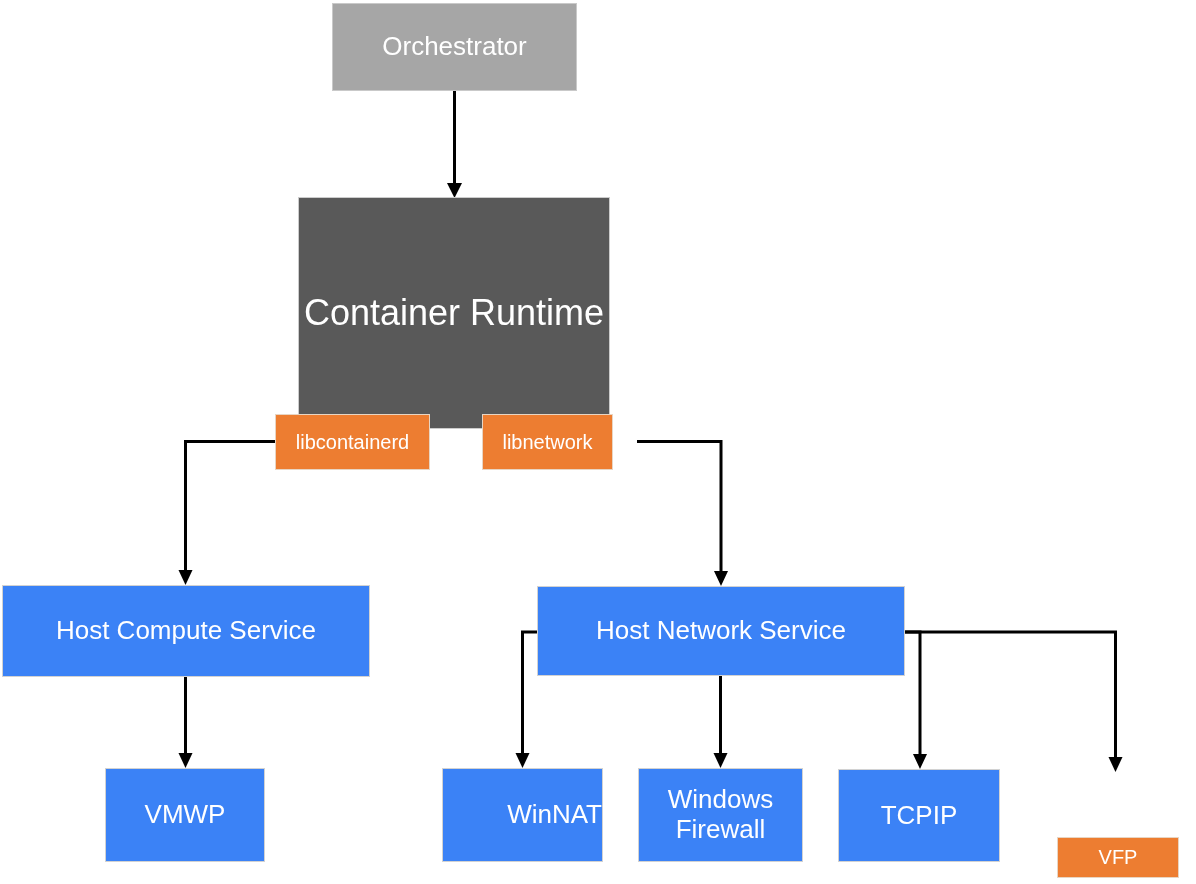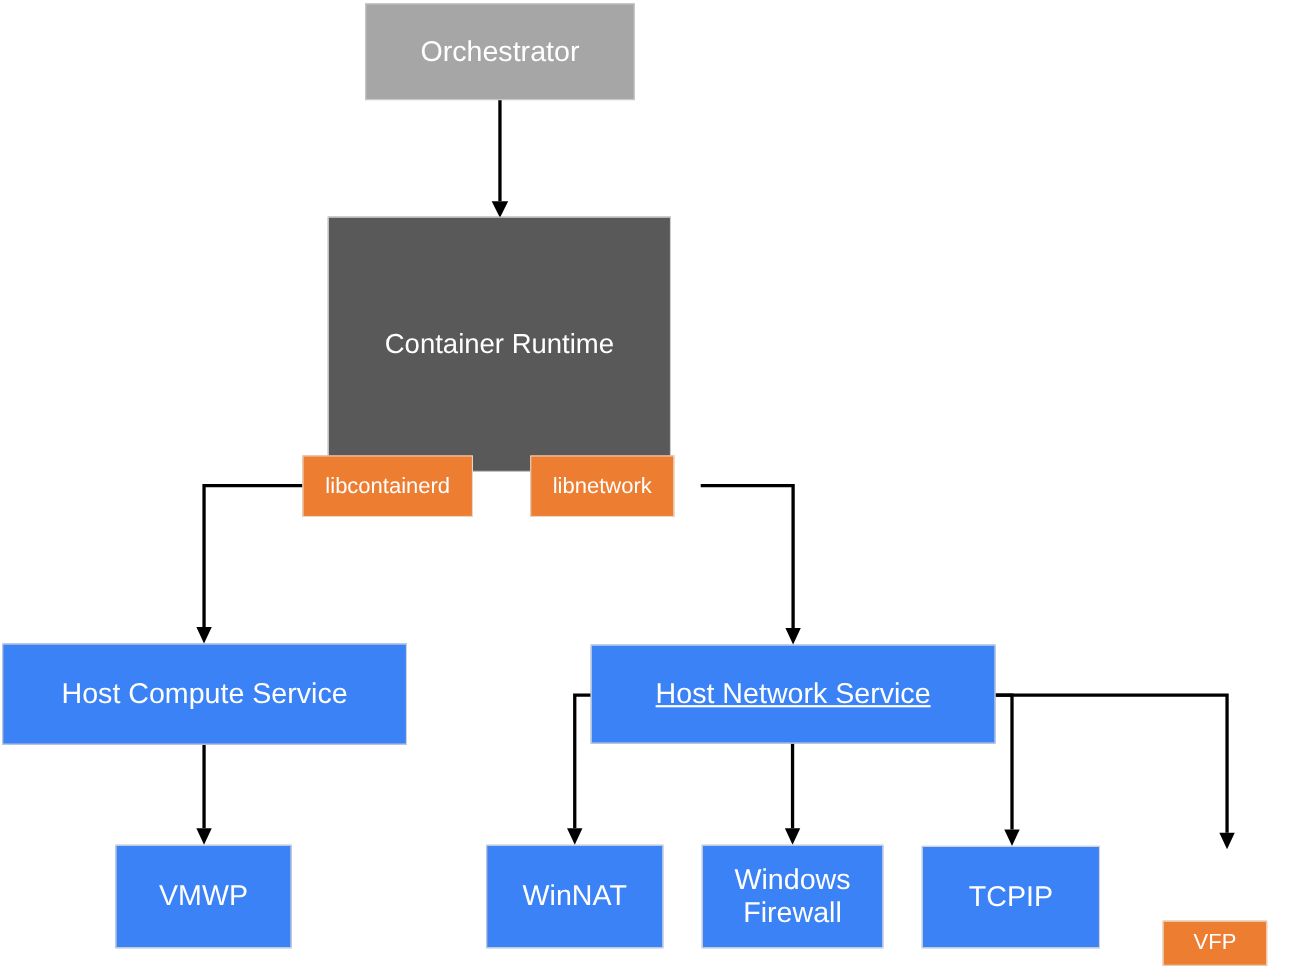--- a/index.html
+++ b/index.html
@@ -26,35 +26,35 @@
     color: #ffffff;
     box-sizing: border-box;
     line-height: 1.15;
   }
   .blue   { background: #3b82f6; border: 1px solid #d2d2d2; }
   .orange { background: #ED7D31; border: 1px solid #e8d5c3; }
   .dgray  { background: #595959; border: 1px solid #cccccc; }
   .lgray  { background: #A6A6A6; border: 1px solid #c9c9c9; }
 
   .lbl-lg { font-size: 26px; }
-  .lbl-xl { font-size: 25px; }
+  .lbl-xl { font-size: 36px; }
   .lbl-sm { font-size: 20px; }
 
   #node-orchestrator         { left: 332px; top: 3px;   width: 245px; height: 88px; }
   #node-container-runtime    { left: 298px; top: 197px; width: 312px; height: 232px; }
   #node-libcontainerd        { left: 275px; top: 414px; width: 155px; height: 56px; }
   #node-libnetwork           { left: 482px; top: 414px; width: 131px; height: 56px; }
   #node-host-compute-service { left: 2px;   top: 585px; width: 368px; height: 92px; }
-  #node-host-network-service { left: 537px; top: 586px; width: 368px; height: 90px; text-decoration: underline; }
+  #node-host-network-service { left: 537px; top: 586px; width: 368px; height: 90px; }
   #node-vmwp                 { left: 105px; top: 768px; width: 160px; height: 94px; text-align: center; }
-  #node-winnat               { left: 442px; top: 768px; width: 161px; height: 94px; }
+  #node-winnat               { left: 442px; top: 768px; width: 161px; height: 94px; justify-content: flex-end; }
   #node-windows-firewall     { left: 638px; top: 768px; width: 165px; height: 94px; padding: 0 14px; justify-content: center; }
   #node-tcpip                { left: 838px; top: 769px; width: 162px; height: 93px; }
   #node-vswitch              { left: 1034px; top: 772px; width: 160px; height: 91px; }
-  #node-vfp                  { left: 1057px; top: 837px; width: 95px; height: 41px; }
+  #node-vfp                  { left: 1057px; top: 837px; width: 122px; height: 41px; }
 </style>
 </head>
 <body>
 
 <div id="canvas">
 
   <svg id="connectors" viewBox="0 0 1196 884" xmlns="http://www.w3.org/2000/svg">
     <g stroke="#000000" stroke-width="3" fill="none">
       <path d="M454.5 91 L454.5 183"></path>
       <polygon points="447,183 462,183 454.5,198" fill="#000000" stroke="none"></polygon>

